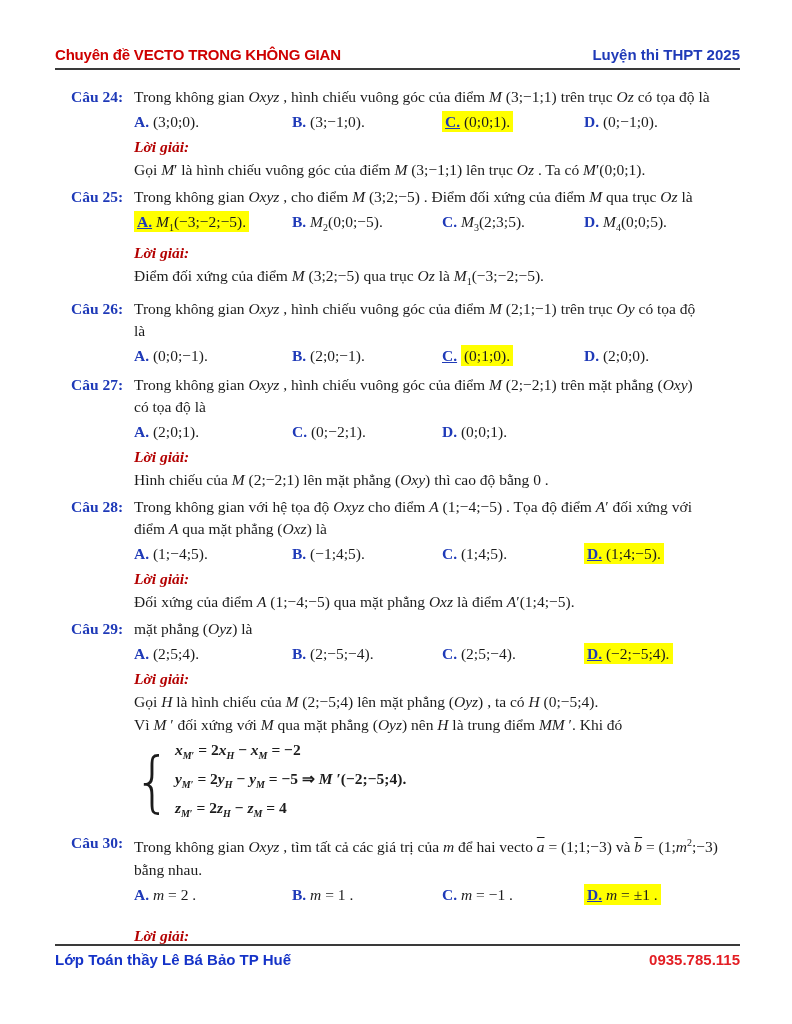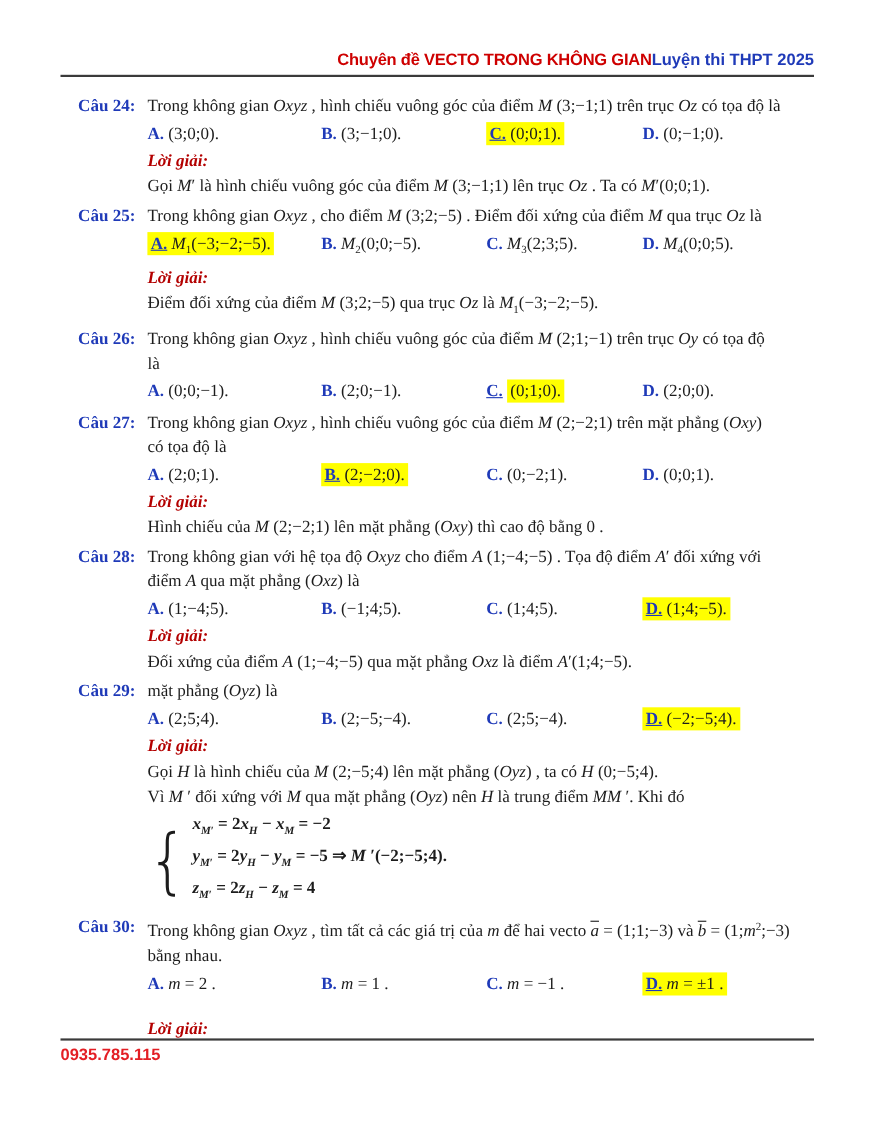--- a/index.html
+++ b/index.html
@@ -8,21 +8,21 @@
   }
   *{box-sizing:border-box;}
   html,body{margin:0;padding:0;background:#fff;}
   body{
     width:792px;height:1024px;position:relative;overflow:hidden;
     font-family:"Liberation Serif", serif;font-size:15.5px;color:var(--ink);
   }
   .page{padding:46px 52px 0 55px;}
   
   .hdr{
-    display:flex;justify-content:flex-end;align-items:flex-end;
+    display:flex;justify-content:space-between;align-items:flex-end;
     font-family:"Liberation Sans", sans-serif;font-weight:bold;font-size:15px;
     border-bottom:2px solid var(--rule);padding-bottom:5px;
   }
   .hdr-left{color:var(--red);letter-spacing:-0.2px;}
   .hdr-right{color:var(--blue);}
   
   .main{padding-top:16px;}
   .question{display:flex;margin-bottom:5px;}
   .q-label{width:63px;flex-shrink:0;color:var(--blue);font-weight:bold;line-height:22px;margin-left:16px;}
   .q-body{flex:1;min-width:0;}
@@ -105,21 +105,20 @@
           </div>
         </div>
       </div>
       <div class="question">
         <div class="q-label">Câu 27:</div>
         <div class="q-body">
           <div class="q-line">Trong không gian <i>Oxyz</i> , hình chiếu vuông góc của điểm <i>M</i> (2;−2;1) trên mặt phẳng (<i>Oxy</i>)</div>
           <div class="q-line">có tọa độ là</div>
           <div class="choices">
             <div class="choice"><span class="c-label">A.</span> <span class="c-val">(2;0;1).</span></div>
-            <div class="choice correct"><span class="hl"><span class="c-label">B.</span> <span class="c-val">(2;−2;0).</span></span></div>
             <div class="choice"><span class="c-label">C.</span> <span class="c-val">(0;−2;1).</span></div>
             <div class="choice"><span class="c-label">D.</span> <span class="c-val">(0;0;1).</span></div>
           </div>
           <div class="sol-label">Lời giải:</div>
           <div class="sol-line">Hình chiếu của <i>M</i> (2;−2;1) lên mặt phẳng (<i>Oxy</i>) thì cao độ bằng 0 .</div>
         </div>
       </div>
       <div class="question">
         <div class="q-label">Câu 28:</div>
         <div class="q-body">
@@ -170,14 +169,15 @@
             <div class="choice correct"><span class="hl"><span class="c-label">D.</span> <span class="c-val"><i>m</i> = ±1 .</span></span></div>
           </div>
           <div class="sol-gap"></div>
           <div class="sol-label">Lời giải:</div>
         </div>
       </div>
     </div>
 </div>
 
 <div class="ftr">
+  <span class="ftr-left">Lớp Toán thầy Lê Bá Bảo TP Huế</span>
   <span class="ftr-right">0935.785.115</span>
 </div>
 
 </body></html>

